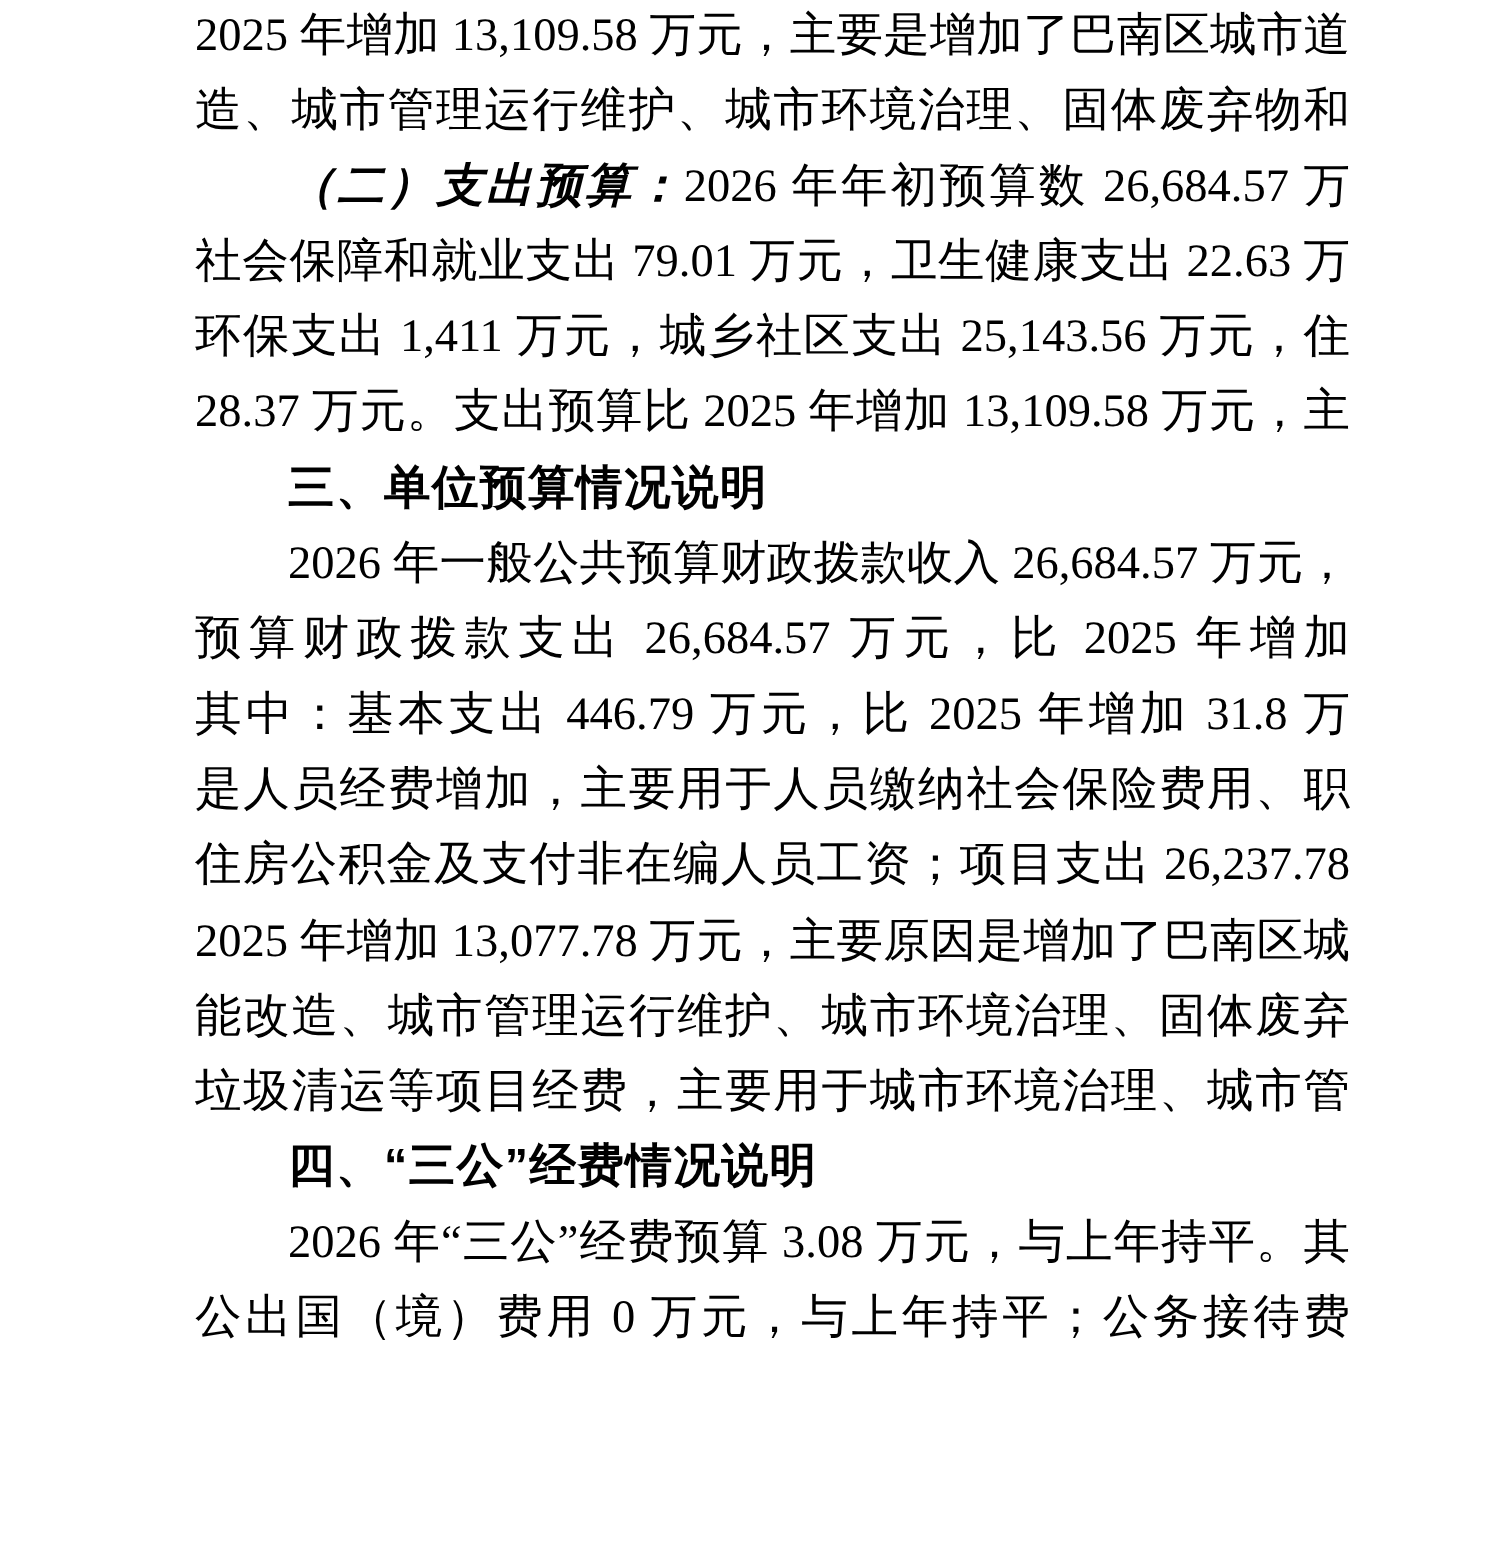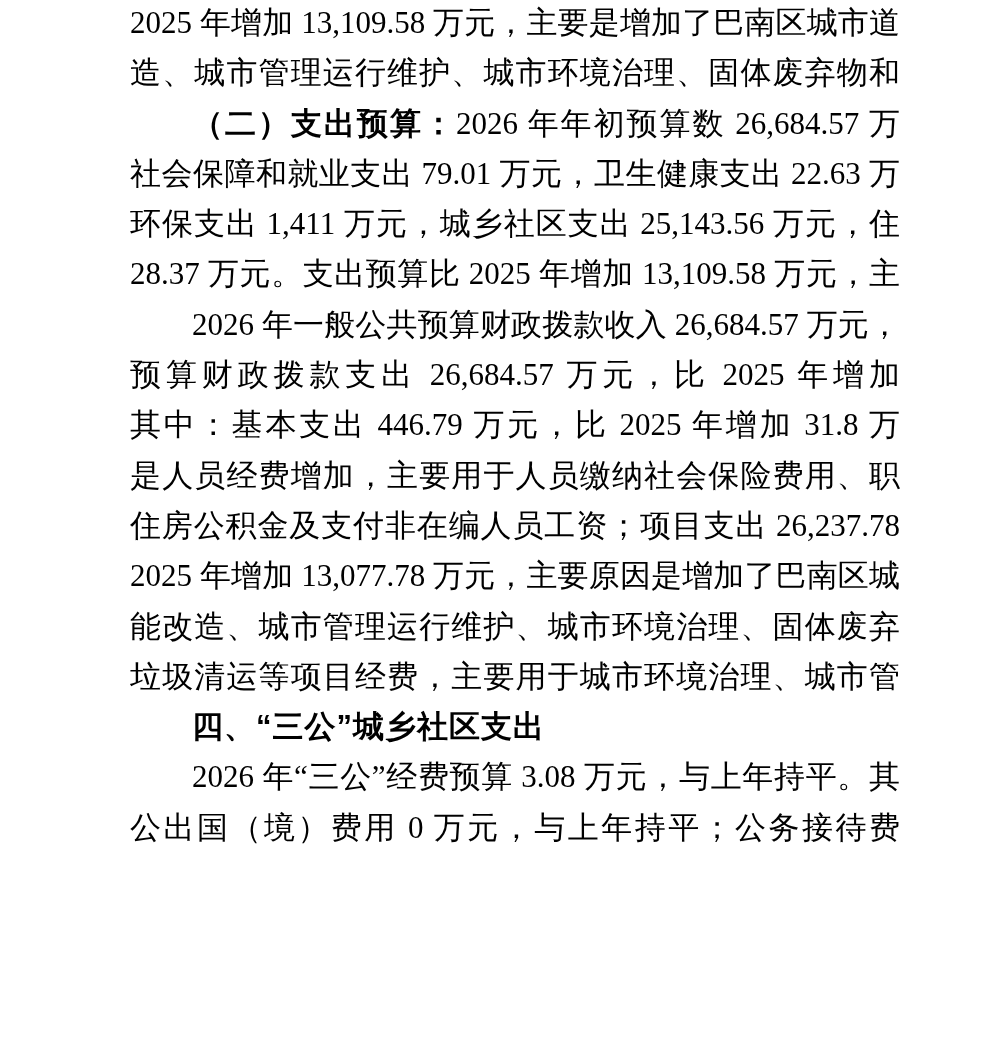--- a/index.html
+++ b/index.html
@@ -42,39 +42,41 @@
   .indent {
     text-indent: 2em;
   }
   .heading {
     font-family: "Liberation Sans", "DejaVu Sans", sans-serif;
     font-weight: bold;
     letter-spacing: 1px;
   }
   
   .kaiti {
+    font-style: italic;
     font-weight: 600;
   }
 </style>
 </head>
 <body>
 
 <div class="page">
   <div class="doc-body">
       <div class="line fill">2025 年增加 13,109.58 万元，主要是增加了巴南区城市道路节能改</div>
       <div class="line fill">造、城市管理运行维护、城市环境治理、固体废弃物和餐厨垃圾</div>
       <div class="line indent fill"><span class="kaiti">（二）支出预算：</span><span>2026 年年初预算数 26,684.57 万元，其中：</span></div>
       <div class="line fill">社会保障和就业支出 79.01 万元，卫生健康支出 22.63 万元，节能</div>
       <div class="line fill">环保支出 1,411 万元，城乡社区支出 25,143.56 万元，住房保障支出</div>
       <div class="line fill">28.37 万元。支出预算比 2025 年增加 13,109.58 万元，主要是基本支</div>
+      <div class="line heading indent">三、单位预算情况说明</div>
       <div class="line indent fill">2026 年一般公共预算财政拨款收入 26,684.57 万元，一般公共</div>
       <div class="line fill">预算财政拨款支出 26,684.57 万元，比 2025 年增加 13,109.58 万元。</div>
       <div class="line fill">其中：基本支出 446.79 万元，比 2025 年增加 31.8 万元，主要原因</div>
       <div class="line fill">是人员经费增加，主要用于人员缴纳社会保险费用、职业年金、</div>
       <div class="line fill">住房公积金及支付非在编人员工资；项目支出 26,237.78 万元，比</div>
       <div class="line fill">2025 年增加 13,077.78 万元，主要原因是增加了巴南区城市道路节</div>
       <div class="line fill">能改造、城市管理运行维护、城市环境治理、固体废弃物和餐厨</div>
       <div class="line fill">垃圾清运等项目经费，主要用于城市环境治理、城市管理运行等。</div>
-      <div class="line heading indent">四、“三公”城乡社区支出</div>
+      <div class="line heading indent">四、“三公”经费情况说明</div>
       <div class="line indent fill">2026 年“三公”经费预算 3.08 万元，与上年持平。其中：因</div>
       <div class="line fill">公出国（境）费用 0 万元，与上年持平；公务接待费 0.08 万元，</div>
     </div>
 </div>
 
 </body></html>

